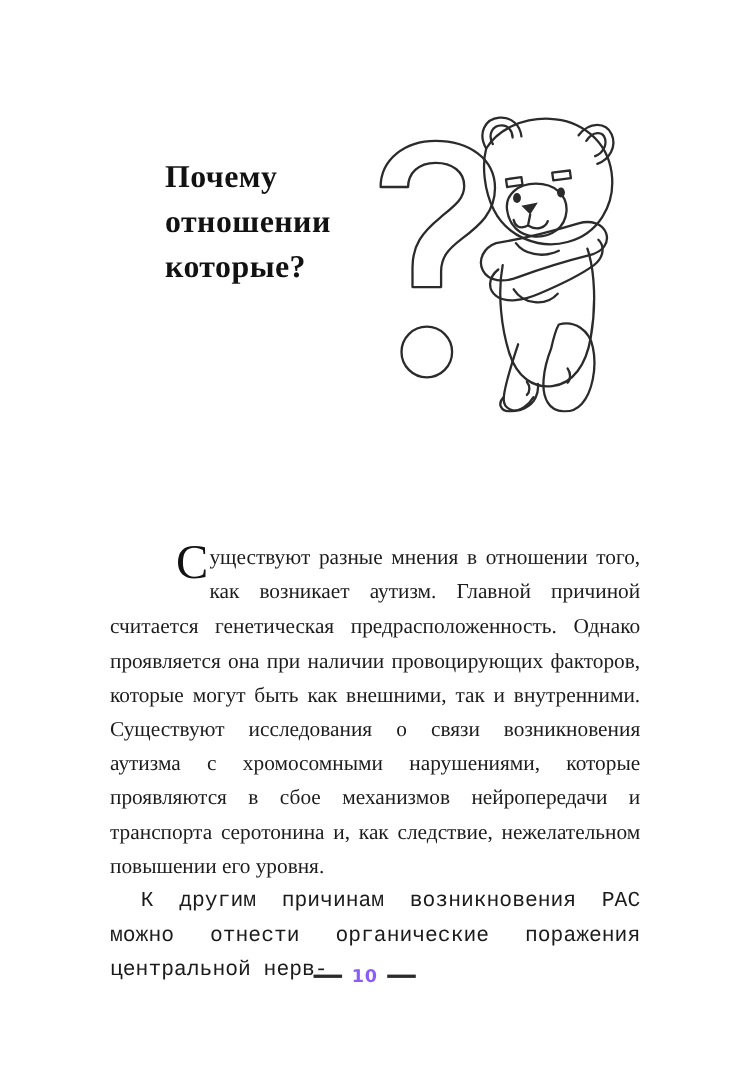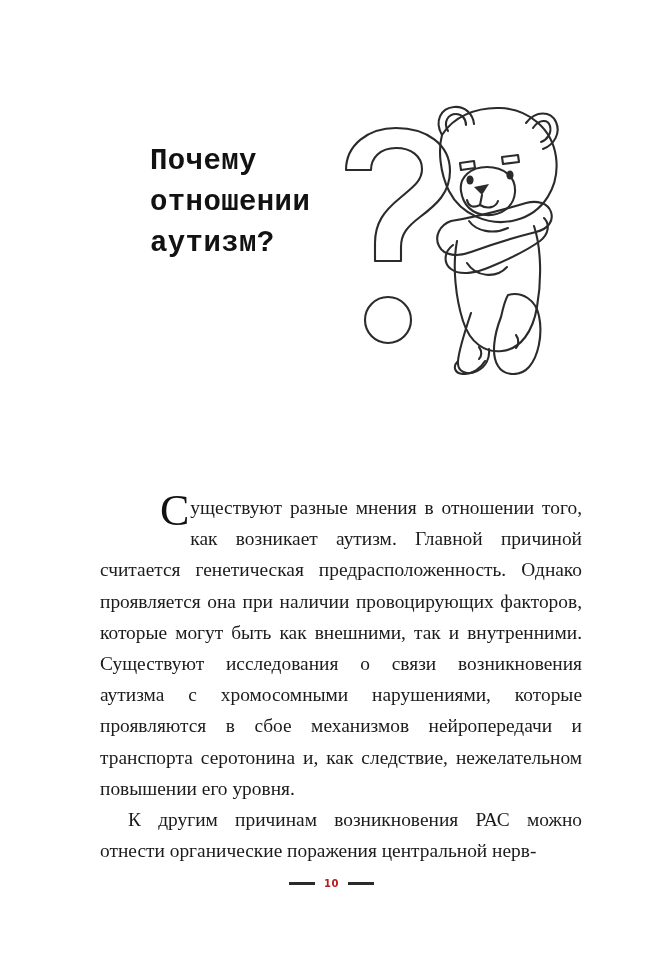--- a/index.html
+++ b/index.html
@@ -25,21 +25,21 @@
     top: 0;
     width: 663px;
     height: 400px;
   }
 
   .chapter-title {
     position: absolute;
     left: 150px;
     top: 122px;
     width: 215px;
-    font-family: Liberation Mono, monospace;
+    font-family: Liberation Serif, serif;
     font-weight: 700;
     font-size: 29px;
     line-height: 41px;
     letter-spacing: 0.4px;
     color: #121212;
   }
   .chapter-title .tline {
     display: block;
     white-space: nowrap;
   }
@@ -71,20 +71,21 @@
     font-size: 19.4px;
     line-height: 31.2px;
     color: #1b1b1b;
     hyphens: manual;
   }
   .para.first-para {
     text-indent: 0;
   }
   .para.indent {
     text-indent: 28px;
+    font-family: Liberation Mono, monospace;
   }
   .dropcap {
     float: left;
     font-family: "Liberation Serif", "DejaVu Serif", serif;
     font-size: 44px;
     line-height: 34px;
     padding: 2px 1px 0 60px;
     color: #121212;
   }
 
@@ -101,36 +102,36 @@
   }
   .page-footer .rule {
     display: block;
     width: 26px;
     height: 2.5px;
     background: #2b2b2b;
   }
   .page-number {
     font-family: "DejaVu Sans", "Liberation Sans", sans-serif;
     font-weight: 700;
-    font-size: 10px;
+    font-size: 16px;
     letter-spacing: 0.5px;
-    color: #b91c1c;
+    color: #8b5cf6;
   }
 </style>
 </head>
 <body>
 
 <div class="page">
 
   <div class="header-area">
 
     <h1 class="chapter-title">
       <span class="tline">Почему</span>
       <span class="tline">отношении</span>
-      <span class="tline">аутизм?</span>
+      <span class="tline">которые?</span>
     </h1>
 
     <div class="illustration">
       <svg viewBox="0 0 250 280" xmlns="http://www.w3.org/2000/svg" fill="none" stroke="#2b2b2b" stroke-width="2.1" stroke-linecap="round" stroke-linejoin="round">
 
         <g>
           <path d="M16 75
                    C16 50 38 33 66 33
                    C96 33 120 49 120 76
                    C120 98 106 110 90 122

